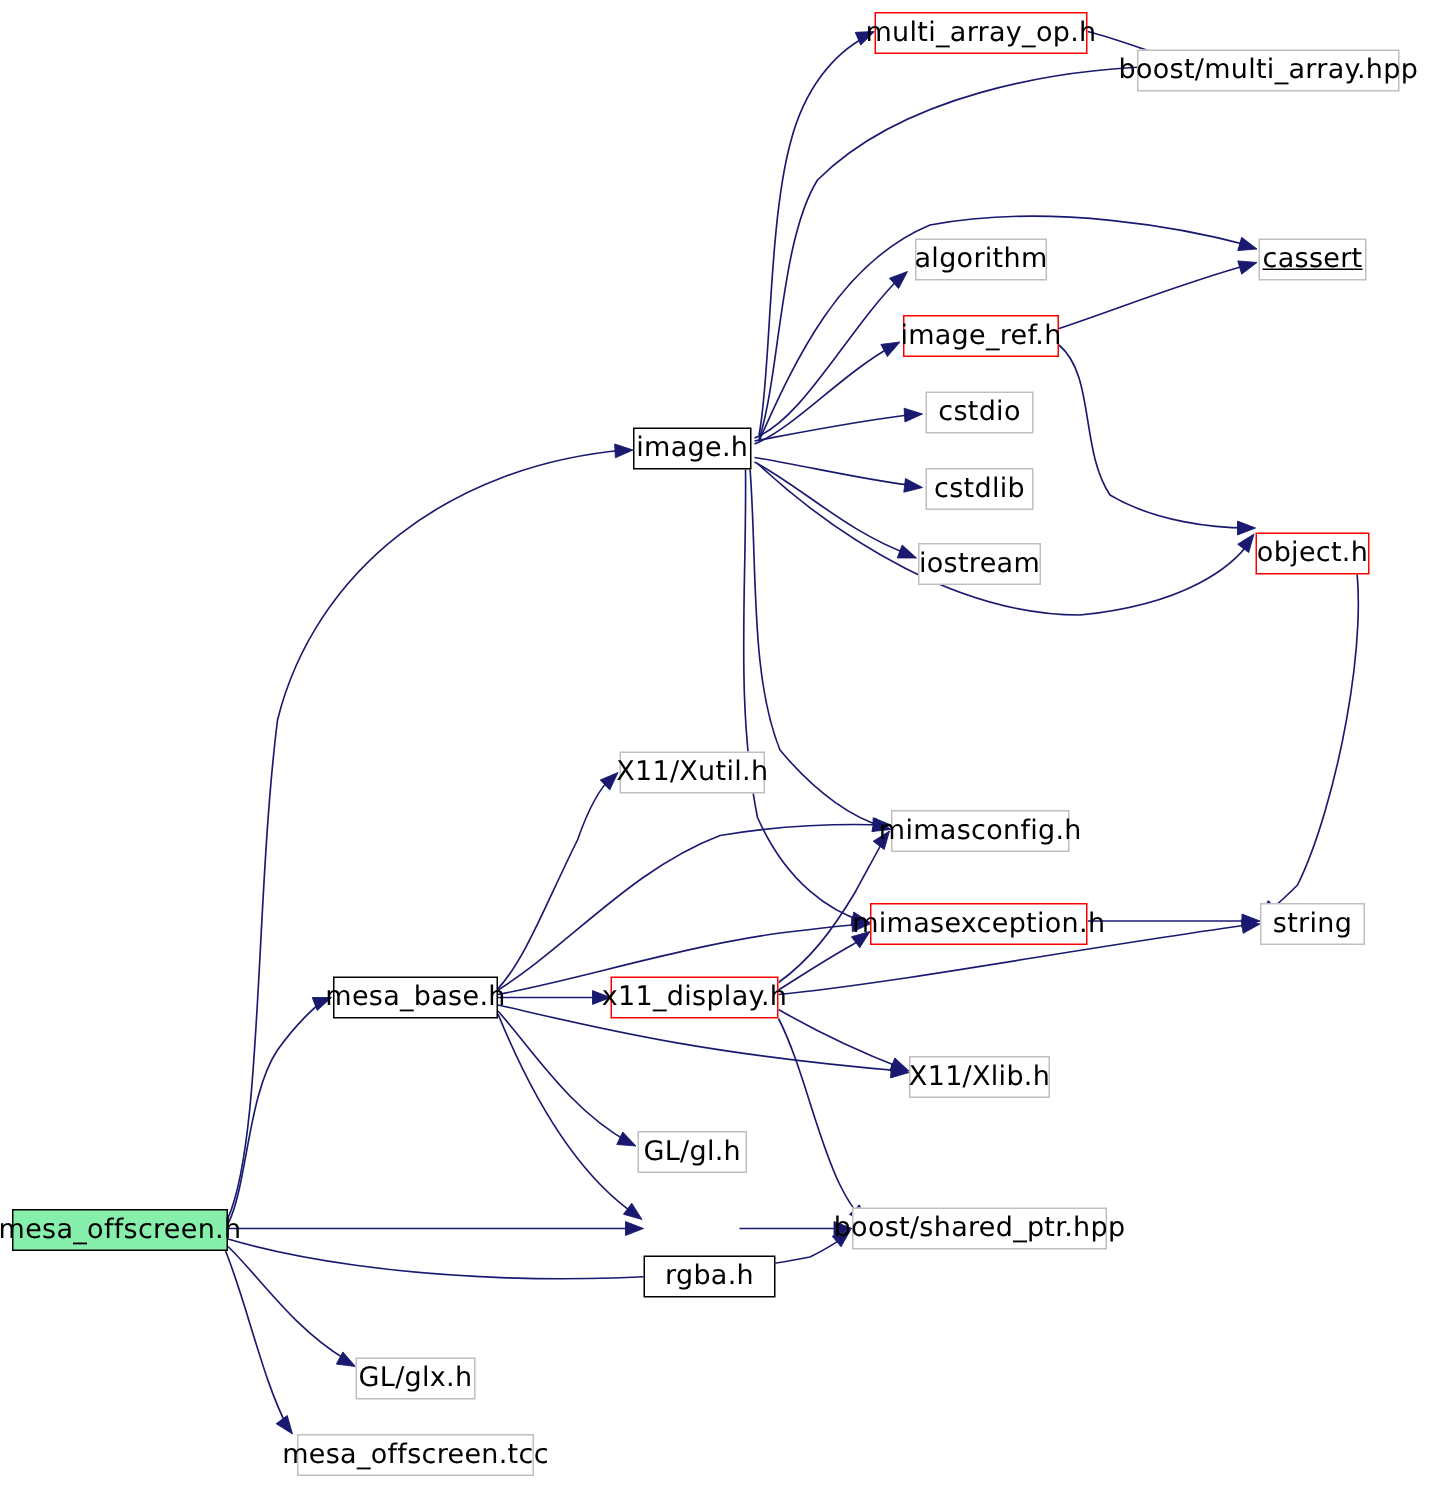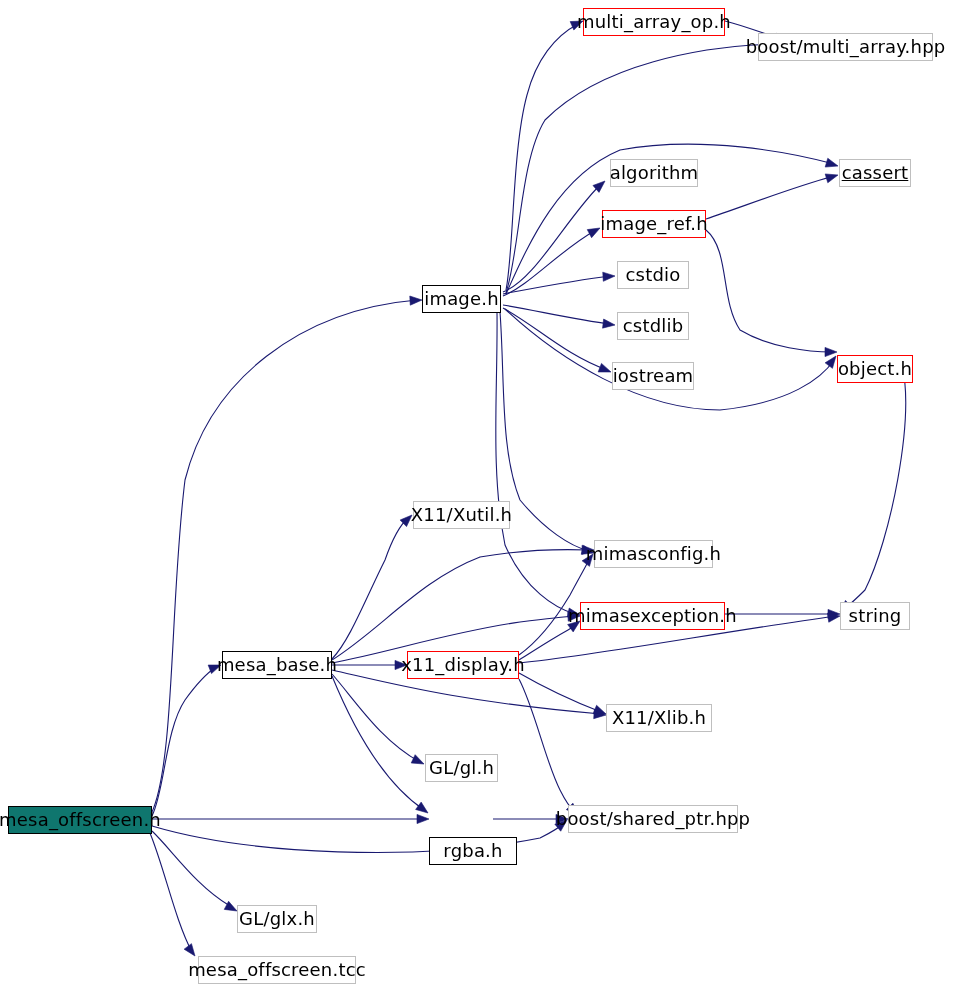--- a/index.html
+++ b/index.html
@@ -43,21 +43,21 @@
     background: #ffffff;
     color: #000000;
     font-size: 18px;
     line-height: 1;
     letter-spacing: 0.2px;
     white-space: nowrap;
     padding: 0 6px;
   }
   .gnode.red   { border: 1.6px solid #ff0000; }
   .gnode.black { border: 1.4px solid #000000; }
-  .gnode.root  { border: 1.4px solid #000000; background: #0f766e; }
+  .gnode.root  { border: 1.4px solid #000000; background: #86efac; }
 </style>
 </head>
 <body>
 
 <div id="graph-root">
   <svg id="edge-layer" viewBox="0 0 970 991" width="970" height="991" xmlns="http://www.w3.org/2000/svg">
       <path class="edge-path" d="M725,21 C745,26 765,34 784,40"></path>
       <polygon class="arrow-head" points="787,41 774.2041341060379,42.19407538444559 776.6847294208218,33.33480640307511"></polygon>
       <path class="edge-path" d="M506,290 C514,250 512,150 527,95 C536,60 555,36 578,24"></path>
       <polygon class="arrow-head" points="583,21 573.8292994374676,30.003235595738282 570.1610192124547,21.56619107820852"></polygon>
@@ -170,21 +170,21 @@
       </div>
       <div class="gnode " style="left: 840px; top: 602px; width: 70px; height: 28px;">
         <span>string</span>
       </div>
       <div class="gnode black" style="left: 222px; top: 651px; width: 110px; height: 28px;">
         <span>mesa_base.h</span>
       </div>
       <div class="gnode red" style="left: 407px; top: 651px; width: 112px; height: 28px;">
         <span>x11_display.h</span>
       </div>
-      <div class="gnode " style="left: 606px; top: 704px; width: 106px; height: 28px;">
+      <div class="gnode " style="left: 606px; top: 704px; width: 94px; height: 28px;">
         <span>X11/Xlib.h</span>
       </div>
       <div class="gnode " style="left: 425px; top: 754px; width: 73px; height: 28px;">
         <span>GL/gl.h</span>
       </div>
       <div class="gnode black" style="left: 429px; top: 805px; width: 88px; height: 28px; margin-top: 32px;">
         <span>rgba.h</span>
       </div>
       <div class="gnode " style="left: 568px; top: 805px; width: 170px; height: 28px;">
         <span>boost/shared_ptr.hpp</span>

